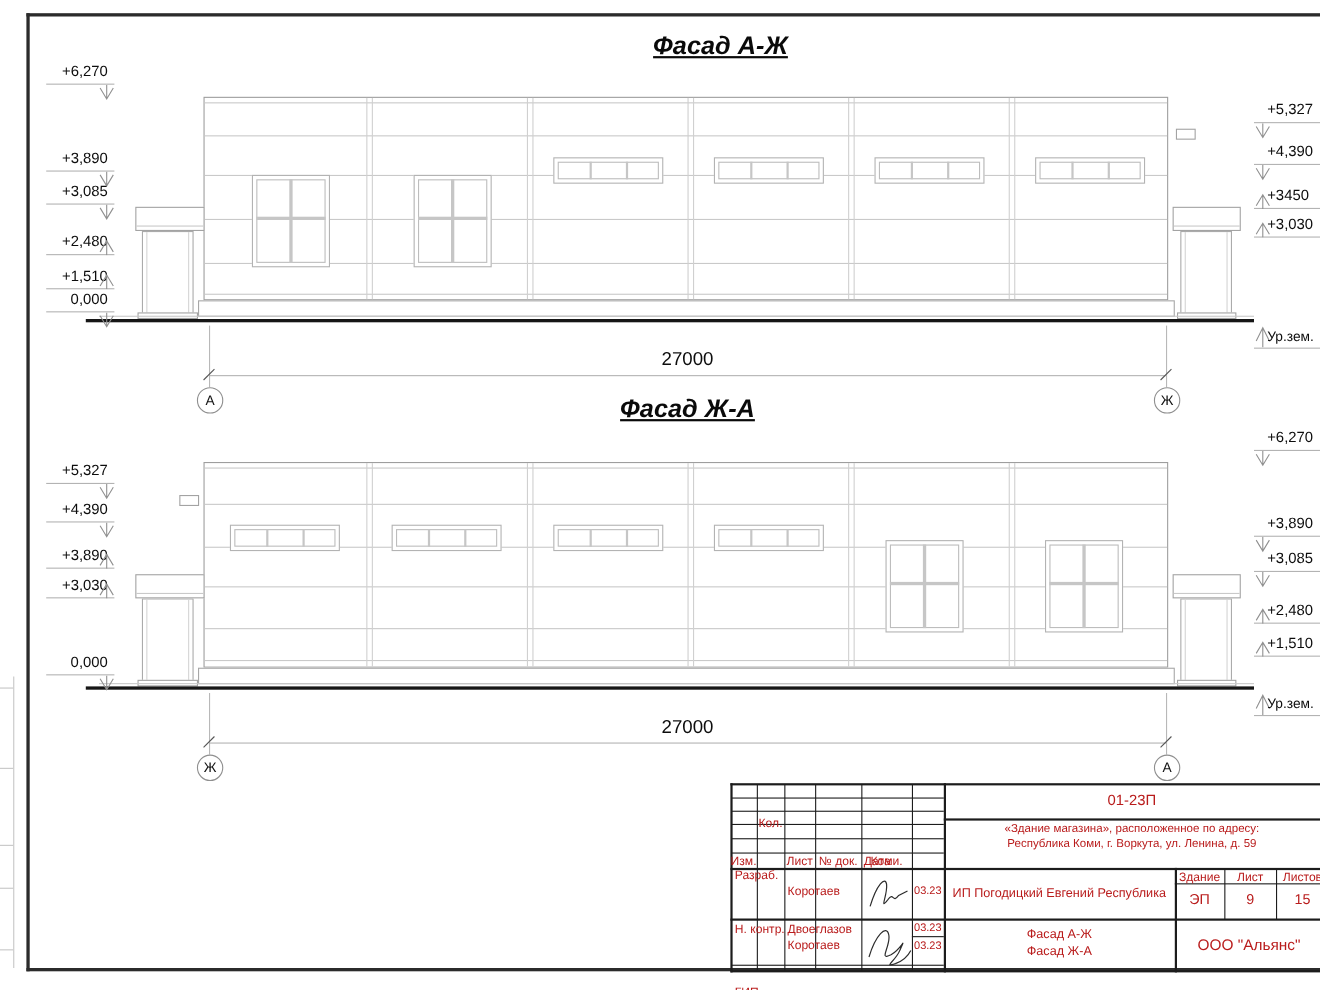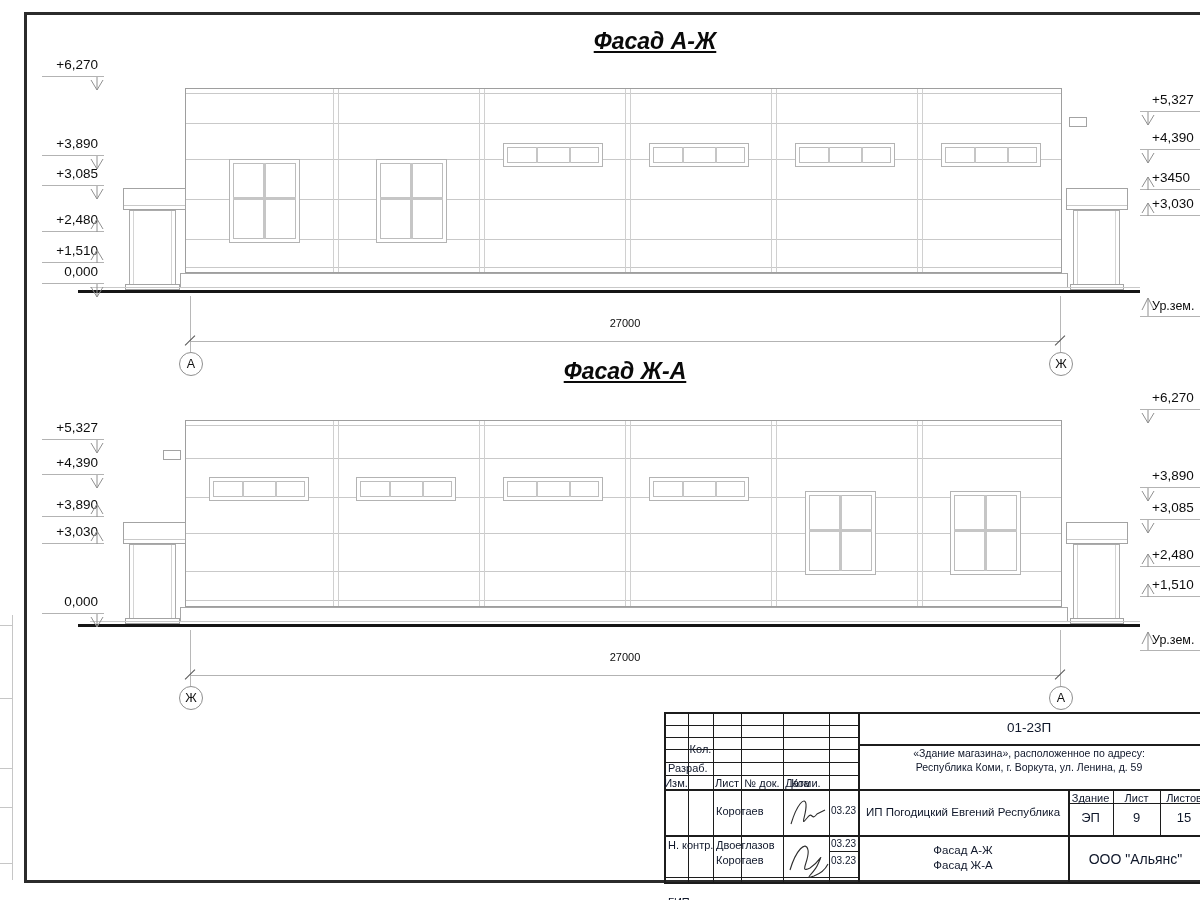--- a/index.html
+++ b/index.html
@@ -11,36 +11,36 @@
   .vjoint{position:absolute;width:4px;border-left:1px solid #d0d0d0;border-right:1px solid #d0d0d0}
   .box{position:absolute;border:1px solid #a3a3a3;background:#fff;box-sizing:border-box}
   .ivl{position:absolute;top:0;bottom:0;width:0;border-left:1px solid #d4d4d4}
   .blk{position:absolute;background:#161616}
   
   .win{position:absolute;border:1px solid #b3b3b3;background:#fff;box-sizing:border-box}
   .win-in{position:absolute;inset:3px;border:1px solid #bdbdbd}
   .mull{position:absolute;background:#c6c6c6}
   
   .txt{position:absolute;white-space:nowrap;color:#0d0d0d}
-  .m13{font-size:11px}
+  .m13{font-size:17px}
   .mtextL{left:40px;width:58px;text-align:right;font-size:13.5px}
   .mtextR{left:1152px;width:48px;text-align:left;font-size:13.5px}
   .mline{position:absolute;height:0;border-top:1px solid #b3b3b3}
   .arr{position:absolute}
   .tick{position:absolute;width:14px;height:0;border-top:1.5px solid #555;transform:rotate(-45deg)}
   .axis{position:absolute;width:22px;height:22px;border:1px solid #8f8f8f;border-radius:50%;
         display:flex;align-items:center;justify-content:center;font-size:12.5px;background:#fff}
   .ftitle{position:absolute;font-size:23px;font-weight:bold;font-style:italic;
           text-decoration:underline;text-align:center;color:#0a0a0a}
   
   .frame-line{position:absolute;background:#2b2b2b}
   .stub{position:absolute;border-top:1px solid #c6c6c6;height:0}
   
   .tb{position:absolute;background:#1c1c1c}
-  .tb-txt{position:absolute;font-size:11px;color:#0f172a;white-space:nowrap}
+  .tb-txt{position:absolute;font-size:11px;color:#b91c1c;white-space:nowrap}
   .c{text-align:center}
 </style>
 </head>
 <body>
 
 <div class="frame-line" style="left:24px;top:12px;width:1176px;height:3px"></div>
 <div class="frame-line" style="left:24px;top:12px;width:3px;height:871px"></div>
 <div class="frame-line" style="left:24px;top:880px;width:1176px;height:3px"></div>
 
 <div class="vl" style="left:12px;top:615px;height:265px;border-color:#c6c6c6"></div>
@@ -349,21 +349,21 @@
   <div class="tb" style="left:1113px;top:790px;width:1px;height:46px"></div>
   <div class="tb" style="left:1160px;top:790px;width:1px;height:46px"></div>
 
   <div class="tb-txt c" style="left:664px;top:777px;width:24px">Изм.</div>
   <div class="tb-txt c" style="left:688px;top:743px;width:25px">Кол.</div>
   <div class="tb-txt c" style="left:713px;top:777px;width:28px">Лист</div>
   <div class="tb-txt c" style="left:741px;top:777px;width:42px">№ док.</div>
   <div class="tb-txt c" style="left:783px;top:777px;width:46px">Коми.</div>
   <div class="tb-txt c" style="left:783px;top:777px;width:29px">Дата</div>
 
-  <div class="tb-txt" style="left:668px;top:762px">Разраб.</div>
+  <div class="tb-txt" style="left:668px;top:790px">Разраб.</div>
   <div class="tb-txt" style="left:716px;top:805px">Коротаев</div>
   <div class="tb-txt c" style="left:829px;top:805px;width:29px;font-size:10px">03.23</div>
   <div class="tb-txt" style="left:668px;top:839px">Н. контр.</div>
   <div class="tb-txt" style="left:716px;top:839px">Двоеглазов</div>
   <div class="tb-txt c" style="left:829px;top:838px;width:29px;font-size:10px">03.23</div>
   <div class="tb-txt" style="left:668px;top:896px">ГИП</div>
   <div class="tb-txt" style="left:716px;top:854px">Коротаев</div>
   <div class="tb-txt c" style="left:829px;top:855px;width:29px;font-size:10px">03.23</div>
 
   <svg class="arr" style="left:787px;top:792px" width="40" height="40" viewBox="0 0 40 40">

